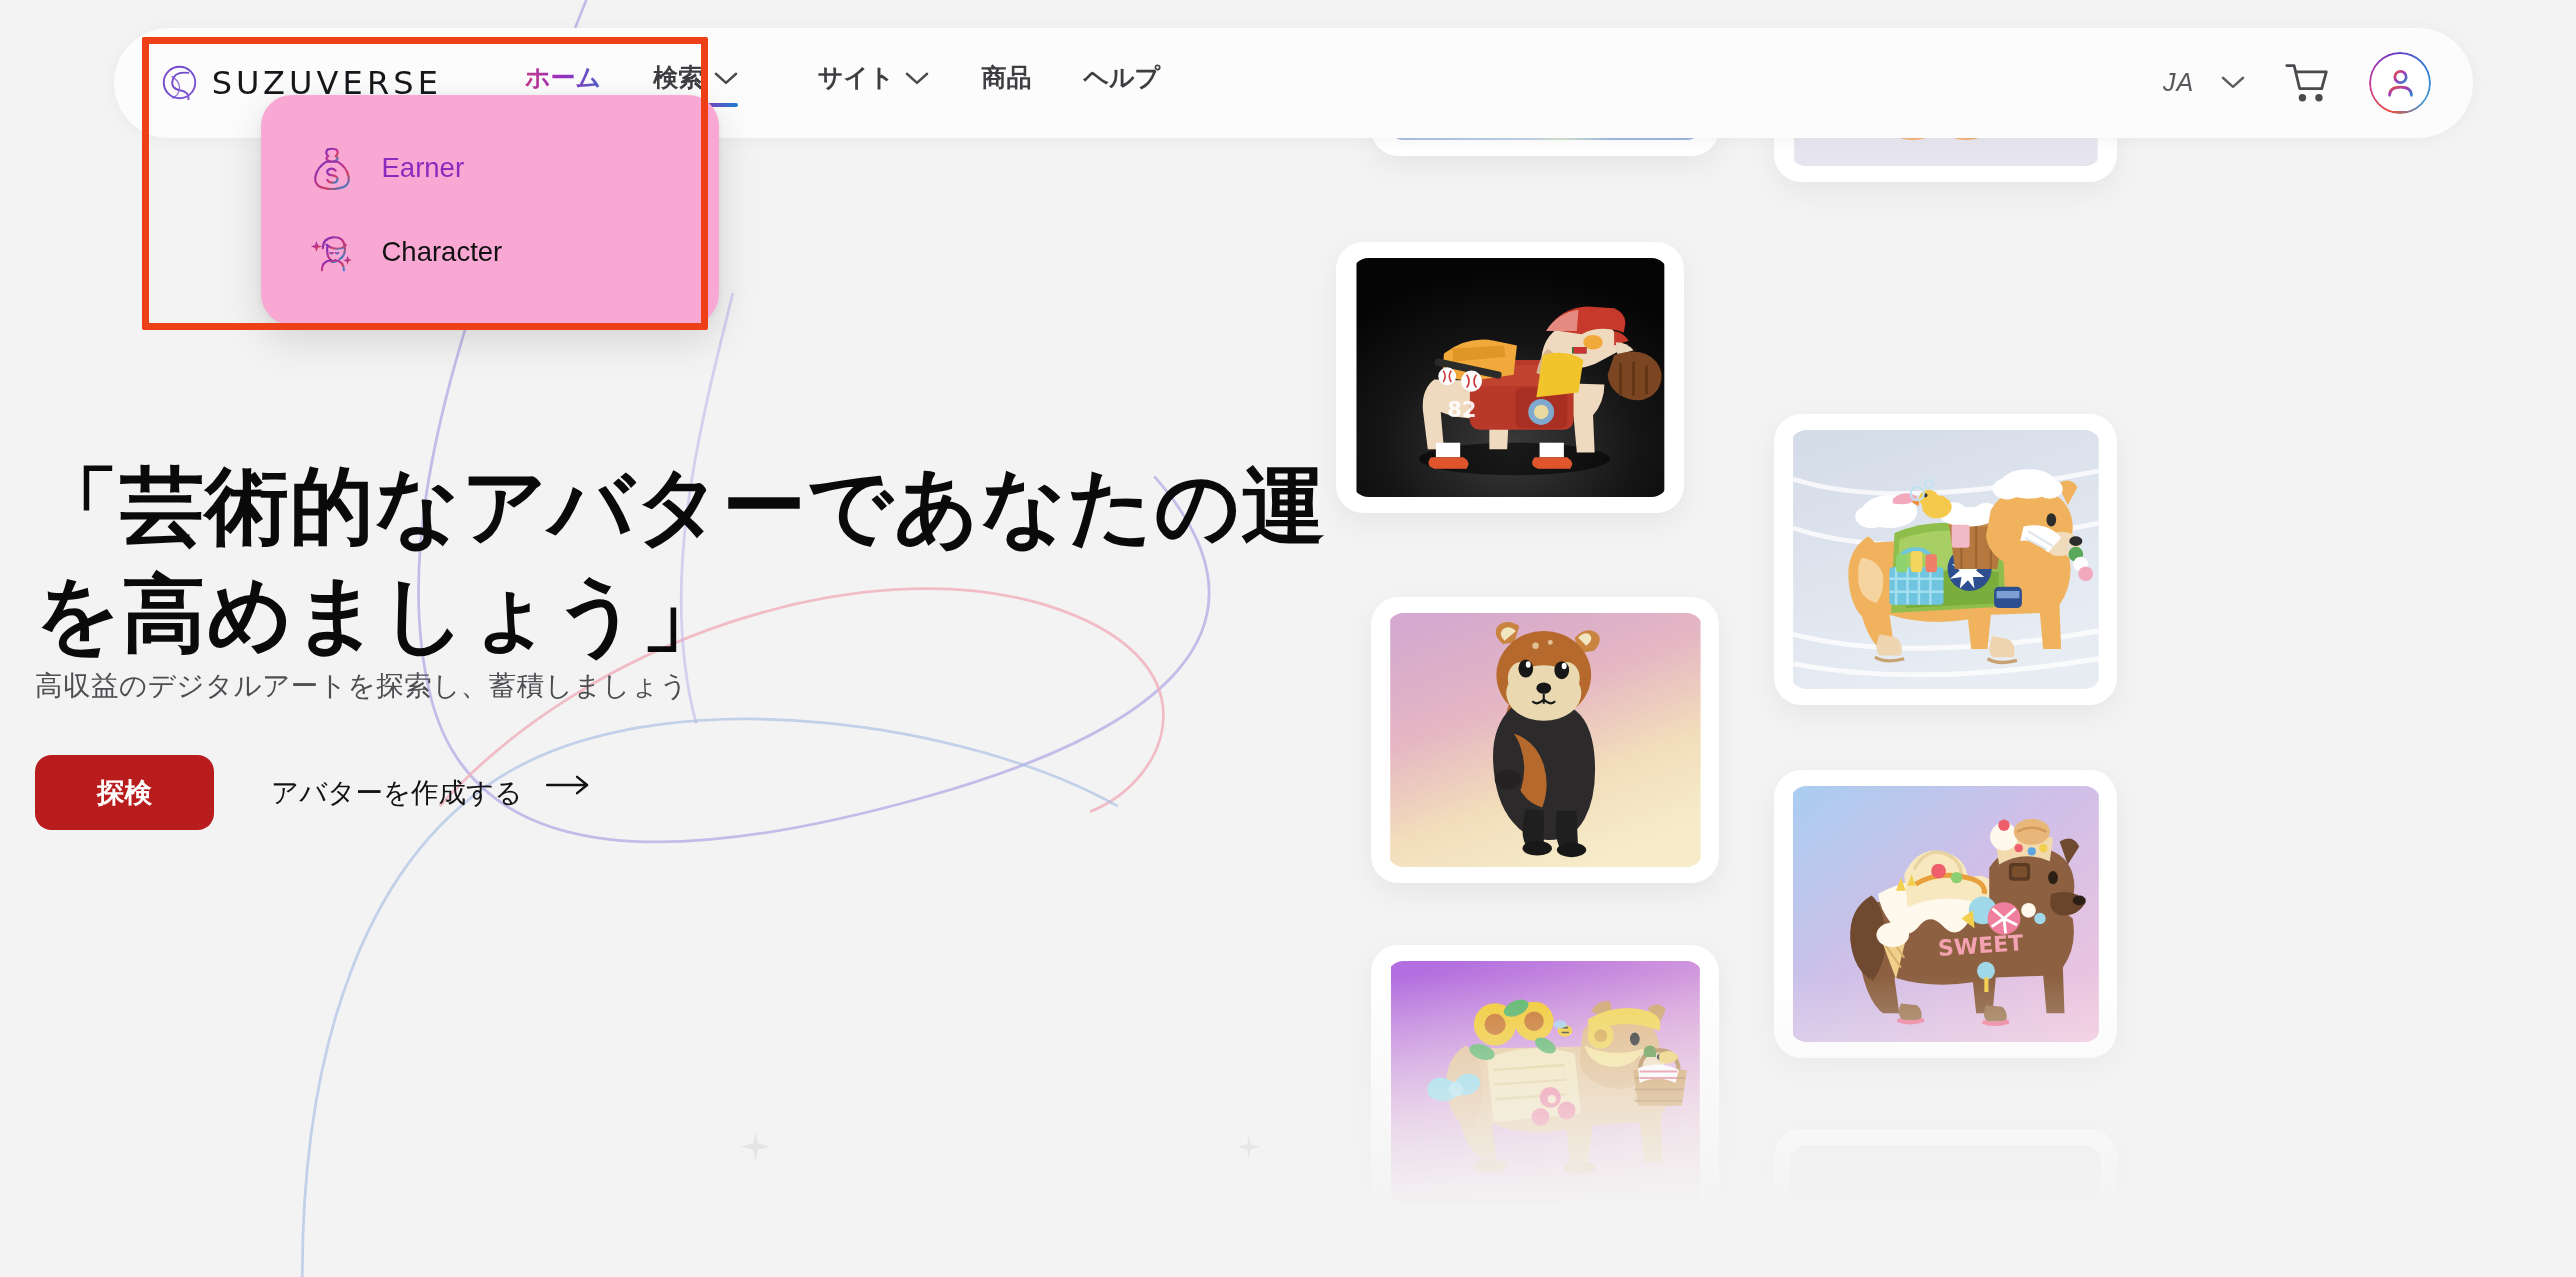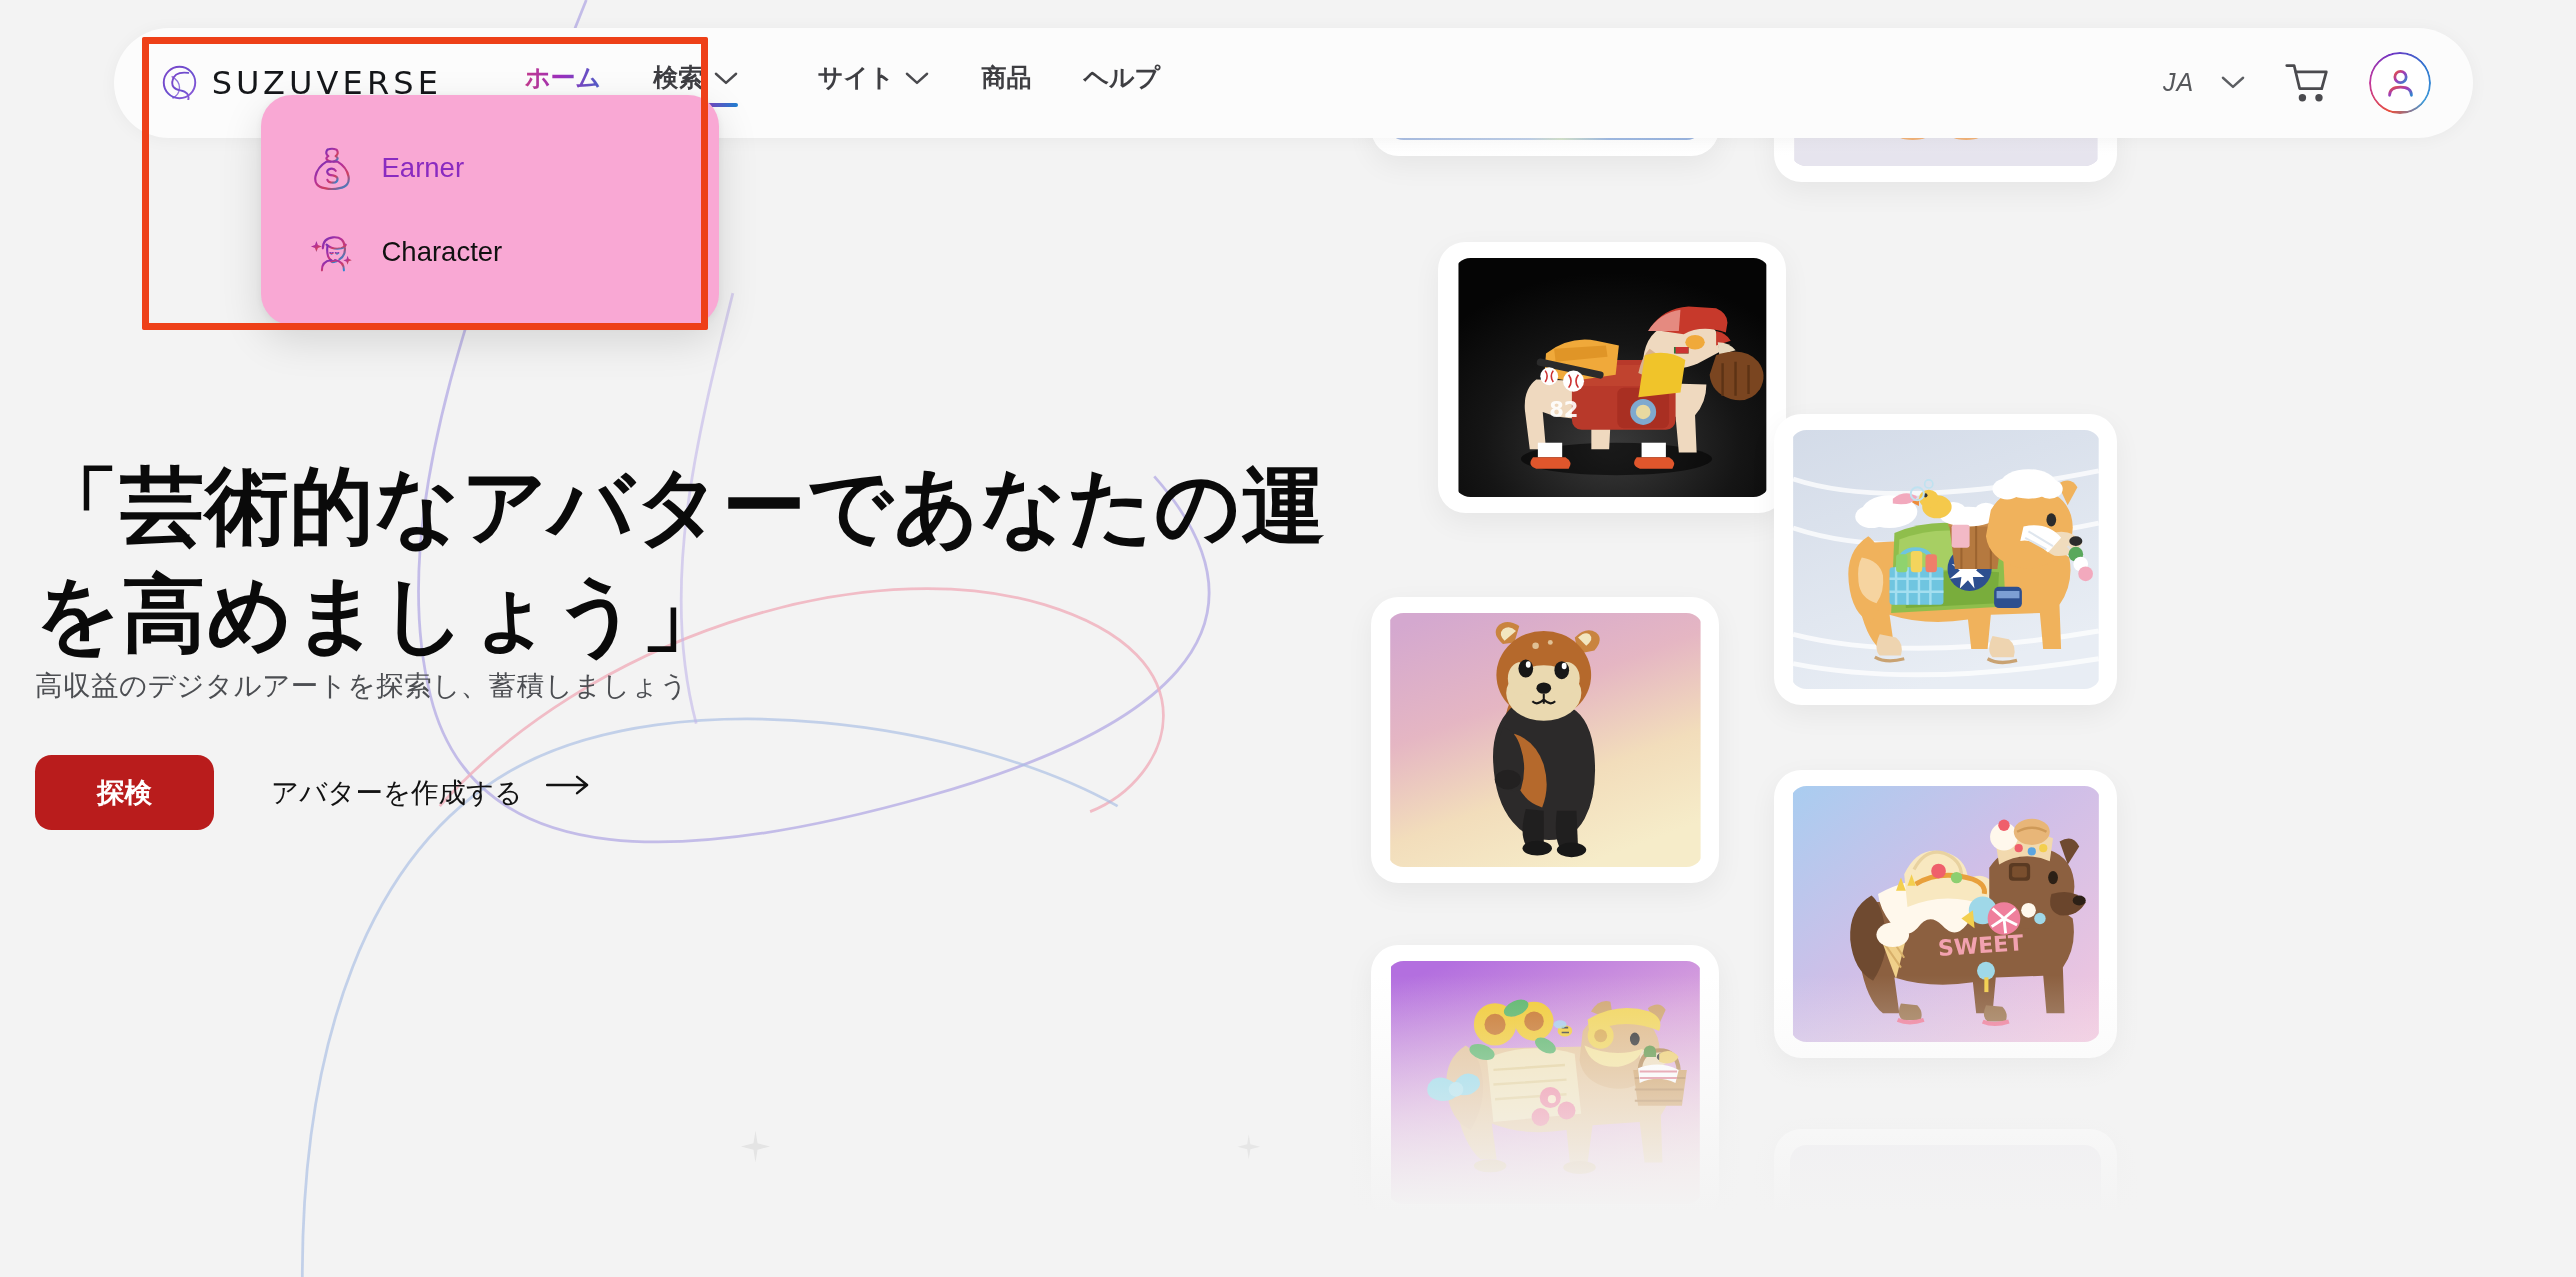--- a/index.html
+++ b/index.html
@@ -215,21 +215,21 @@
               <stop offset="55%" stop-color="#cfe0c6"></stop>
                 <stop offset="70%" stop-color="#93b2e2"></stop>
               <stop offset="100%" stop-color="#8cabdd"></stop>
             </linearGradient>
           </defs>
           <rect width="380" height="260" fill="url(#g-sky)"></rect>
         </svg>
       </div>
     </div>
 
-    <div class="card" style="left:1438px; top:242px; width:348px; height:271px;">
+    <div class="card" style="left:1336px; top:242px; width:348px; height:271px;">
       <div class="card-img">
         <svg viewBox="0 0 380 296">
           <defs>
             <radialGradient id="g-blk" cx="50%" cy="78%" r="72%">
               <stop offset="0%" stop-color="#3a3a3a"></stop>
                 <stop offset="58%" stop-color="#151515"></stop>
               <stop offset="100%" stop-color="#050505"></stop>
             </radialGradient>
           </defs>
           <rect width="380" height="296" fill="url(#g-blk)"></rect>

